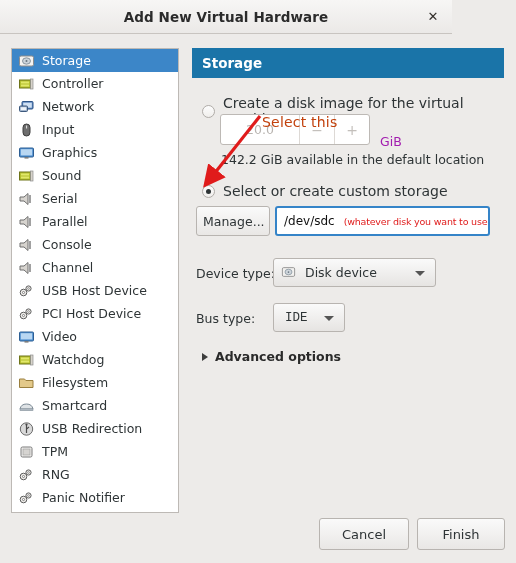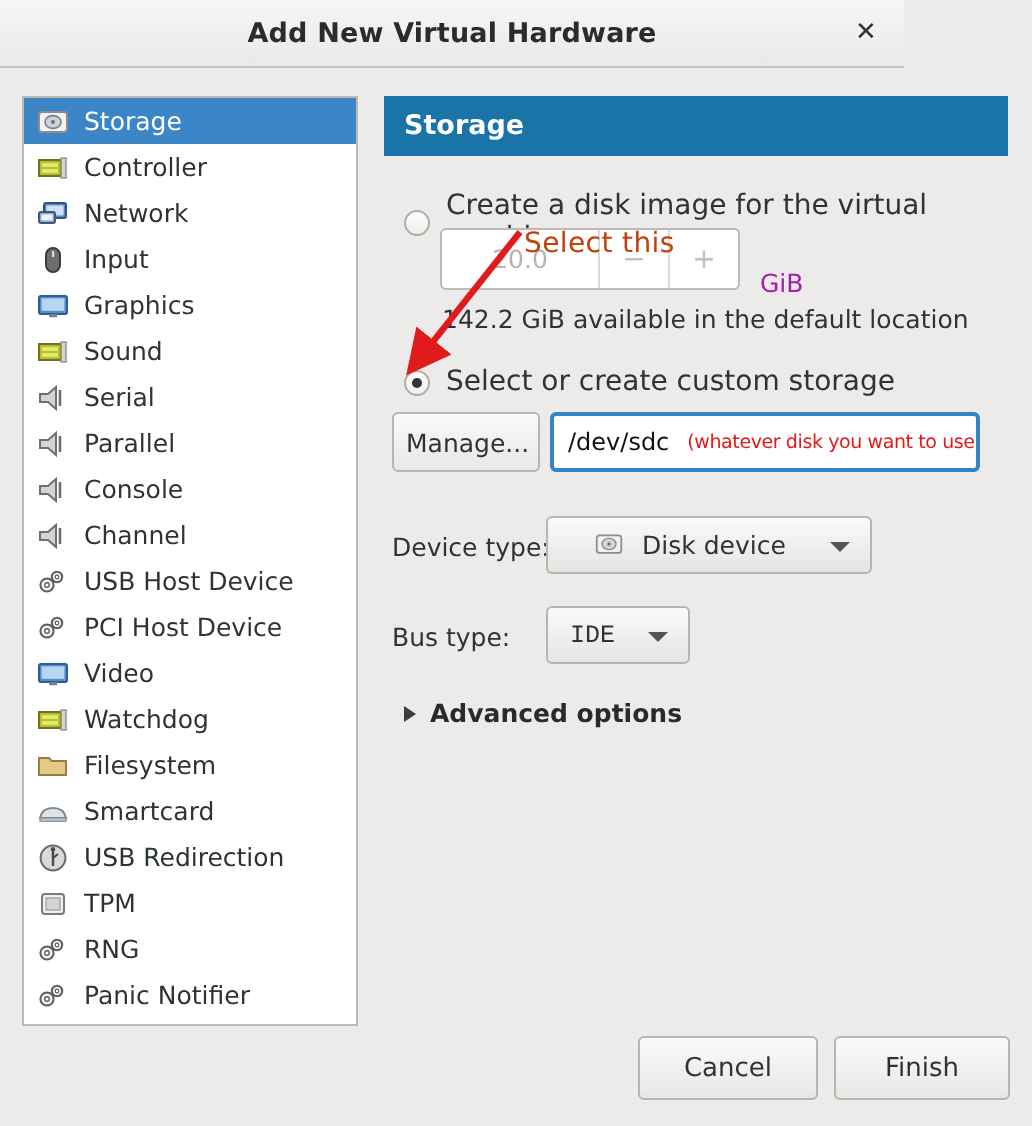--- a/index.html
+++ b/index.html
@@ -518,21 +518,21 @@
 
 <button class="manage-btn">Manage...</button>
 
 <div class="path-entry">
   <span class="path-text">/dev/sdc</span>
     <span class="caret"></span>
   <span class="path-note">(whatever disk you want to use)</span>
 </div>
 
 <div class="field-label" style="left:196px; top:266px;">Device type:</div>
-<div class="combo" style="left:273px; top:258px; width:163px; height:29px; padding-left:23px;">
+<div class="combo" style="left:273px; top:258px; width:163px; height:29px; padding-left:7px;">
   <span class="side-ico">
     <svg width="15" height="14" viewBox="0 0 16 16">
       <rect x="1" y="3" width="14" height="10" rx="1.5" fill="#f2f1ef" stroke="#8d8d8d"></rect>
       <ellipse cx="8" cy="8" rx="4" ry="3.2" fill="#cfd6dc" stroke="#7d8b96" stroke-width="0.8"></ellipse>
       <circle cx="8" cy="8" r="1" fill="#6b7883"></circle>
     </svg>
   </span>
   <span class="combo-label" style="margin-left:7px;">Disk device</span>
   <span class="combo-arrow"></span>
 </div>

